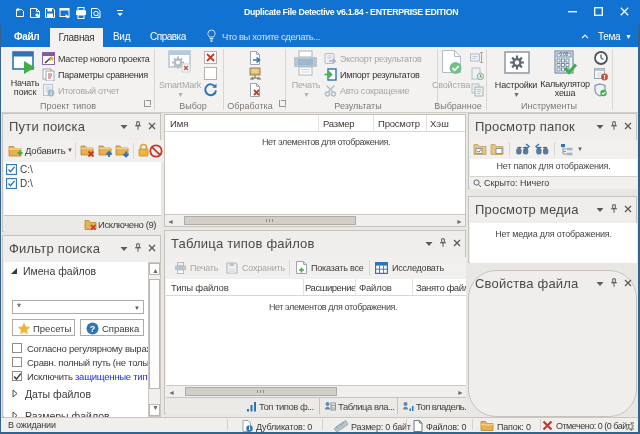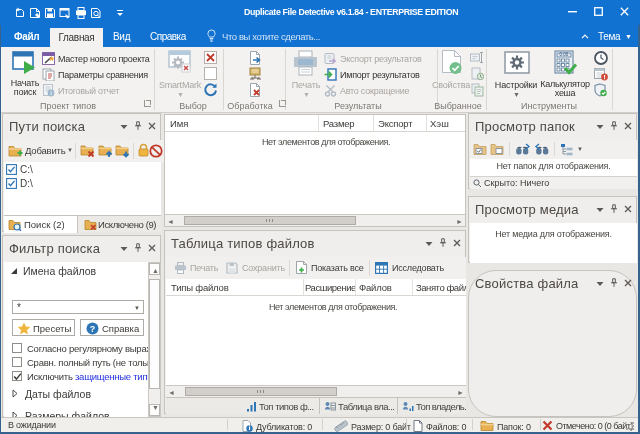--- a/index.html
+++ b/index.html
@@ -353,43 +353,35 @@
           <path d="M2.5 5.5l2 2.2 4-4.8" fill="none" stroke="#2e75b5" stroke-width="1.4"></path>
         </svg>
     <div class="abs" style="left:16px;top:2px;font-size:10px;color:#3c3a37;">C:\</div>
     <svg class="abs" style="left:2px;top:16px;" width="11" height="11" viewBox="0 0 11 11">
           <rect x="0.6" y="0.6" width="9.8" height="9.8" fill="#fff" stroke="#2e75b5" stroke-width="1.1"></rect>
           <path d="M2.5 5.5l2 2.2 4-4.8" fill="none" stroke="#2e75b5" stroke-width="1.4"></path>
         </svg>
     <div class="abs" style="left:16px;top:16px;font-size:10px;color:#3c3a37;">D:\</div>
   </div>
   <div class="abs" style="left:1px;top:101px;width:157px;height:17px;border-top:1px solid #c6c2bd;background:#eceae7;">
-    <div class="abs" style="left:0;top:0;width:74px;height:17px;background:#fff;border-right:1px solid #c6c2bd;">
-      <svg class="abs" style="left:4px;top:3px;" width="14" height="12" viewBox="0 0 14 12">
-            <path d="M1 1.5h4l1.5 2H12v7H1z" fill="#e8b050" stroke="#b5872f" stroke-width="0.8"></path>
-            <circle cx="9" cy="8" r="3" fill="#eaf2fa" stroke="#2e75b5" stroke-width="1.2"></circle>
-            <path d="M11 10l2 1.8" stroke="#2e75b5" stroke-width="1.4"></path>
-          </svg>
-      <div class="abs" style="left:20px;top:3px;font-size:9.5px;color:#3c3a37;">Поиск (2)</div>
-    </div>
     <svg class="abs" style="left:80px;top:3px;" width="14" height="12" viewBox="0 0 14 12">
           <path d="M1 1.5h4l1.5 2H12v7H1z" fill="#e8b050" stroke="#b5872f" stroke-width="0.8"></path>
           <path d="M7 6l4.5 4.5M11.5 6L7 10.5" stroke="#c0392b" stroke-width="1.6"></path>
         </svg>
     <div class="abs" style="left:94px;top:3px;font-size:9.5px;letter-spacing:-0.4px;color:#3c3a37;white-space:nowrap;">Исключено (9)</div>
   </div>
 </div>
 
 <div class="abs" style="left:164px;top:114px;width:302px;height:113px;background:#fff;border:1px solid #c6c2bd;">
   <div class="abs" style="left:0;top:0;width:300px;height:17px;background:#fff;border-bottom:1px solid #dad7d2;overflow:hidden;">
     <div class="abs" style="left:5px;top:3px;font-size:9.5px;color:#3c3a37;">Имя</div>
     <div class="abs" style="left:153px;top:0;width:1px;height:17px;background:#e4e1dd;"></div>
     <div class="abs" style="left:158px;top:3px;font-size:9.5px;letter-spacing:-0.2px;color:#3c3a37;">Размер</div>
     <div class="abs" style="left:208px;top:0;width:1px;height:17px;background:#e4e1dd;"></div>
-    <div class="abs" style="left:213px;top:3px;font-size:9.5px;letter-spacing:-0.2px;color:#3c3a37;">Экспорт</div>
+    <div class="abs" style="left:213px;top:3px;font-size:9.5px;letter-spacing:-0.2px;color:#3c3a37;">Просмотр</div>
     <div class="abs" style="left:261px;top:0;width:1px;height:17px;background:#e4e1dd;"></div>
     <div class="abs" style="left:265px;top:3px;font-size:9.5px;color:#3c3a37;">Хэш</div>
   </div>
   <div class="empty-msg" style="top:22px;margin-left:11px;">Нет элементов для отображения.</div>
   <div class="abs sb-track" style="left:0px;top:99px;width:300px;height:12px;border:none;border-top:1px solid #cbc7c2;">
     <div class="arrow" style="position:absolute;left:2px;top:2px;">◄</div>
     <div class="sb-thumb" style="position:absolute;left:19px;top:1px;width:172px;height:9px;"></div>
     <div class="arrow" style="position:absolute;right:2px;top:2px;">►</div>
   </div>
 </div>

